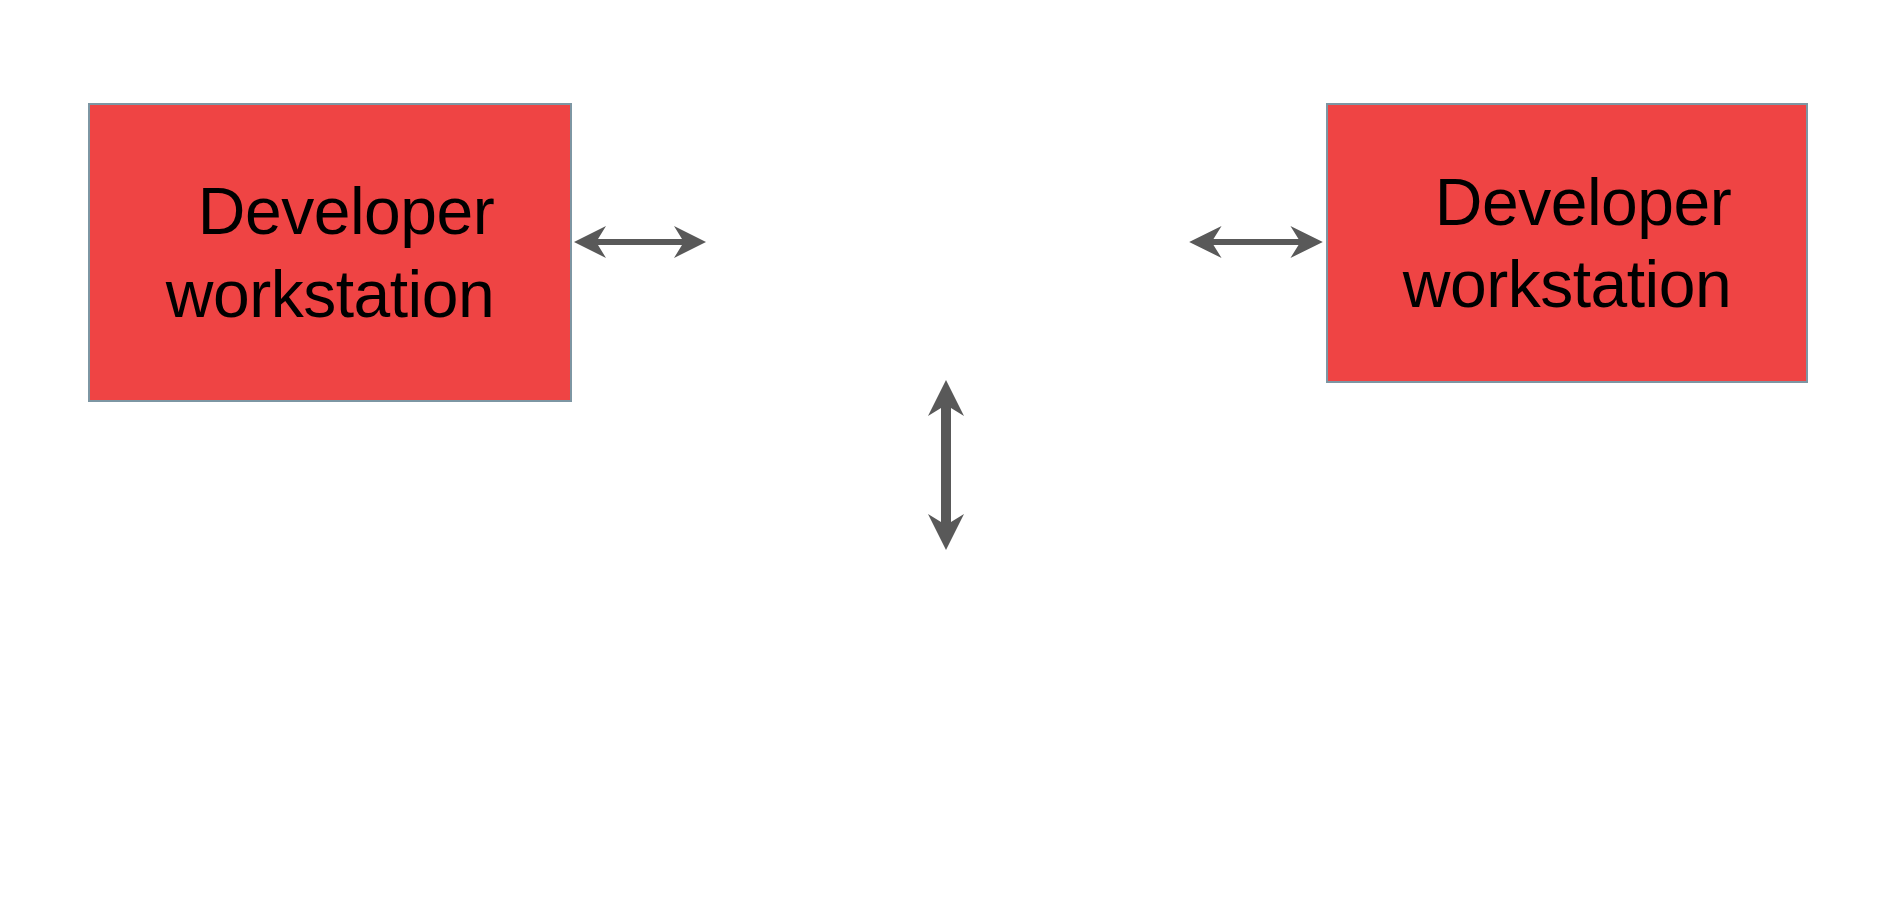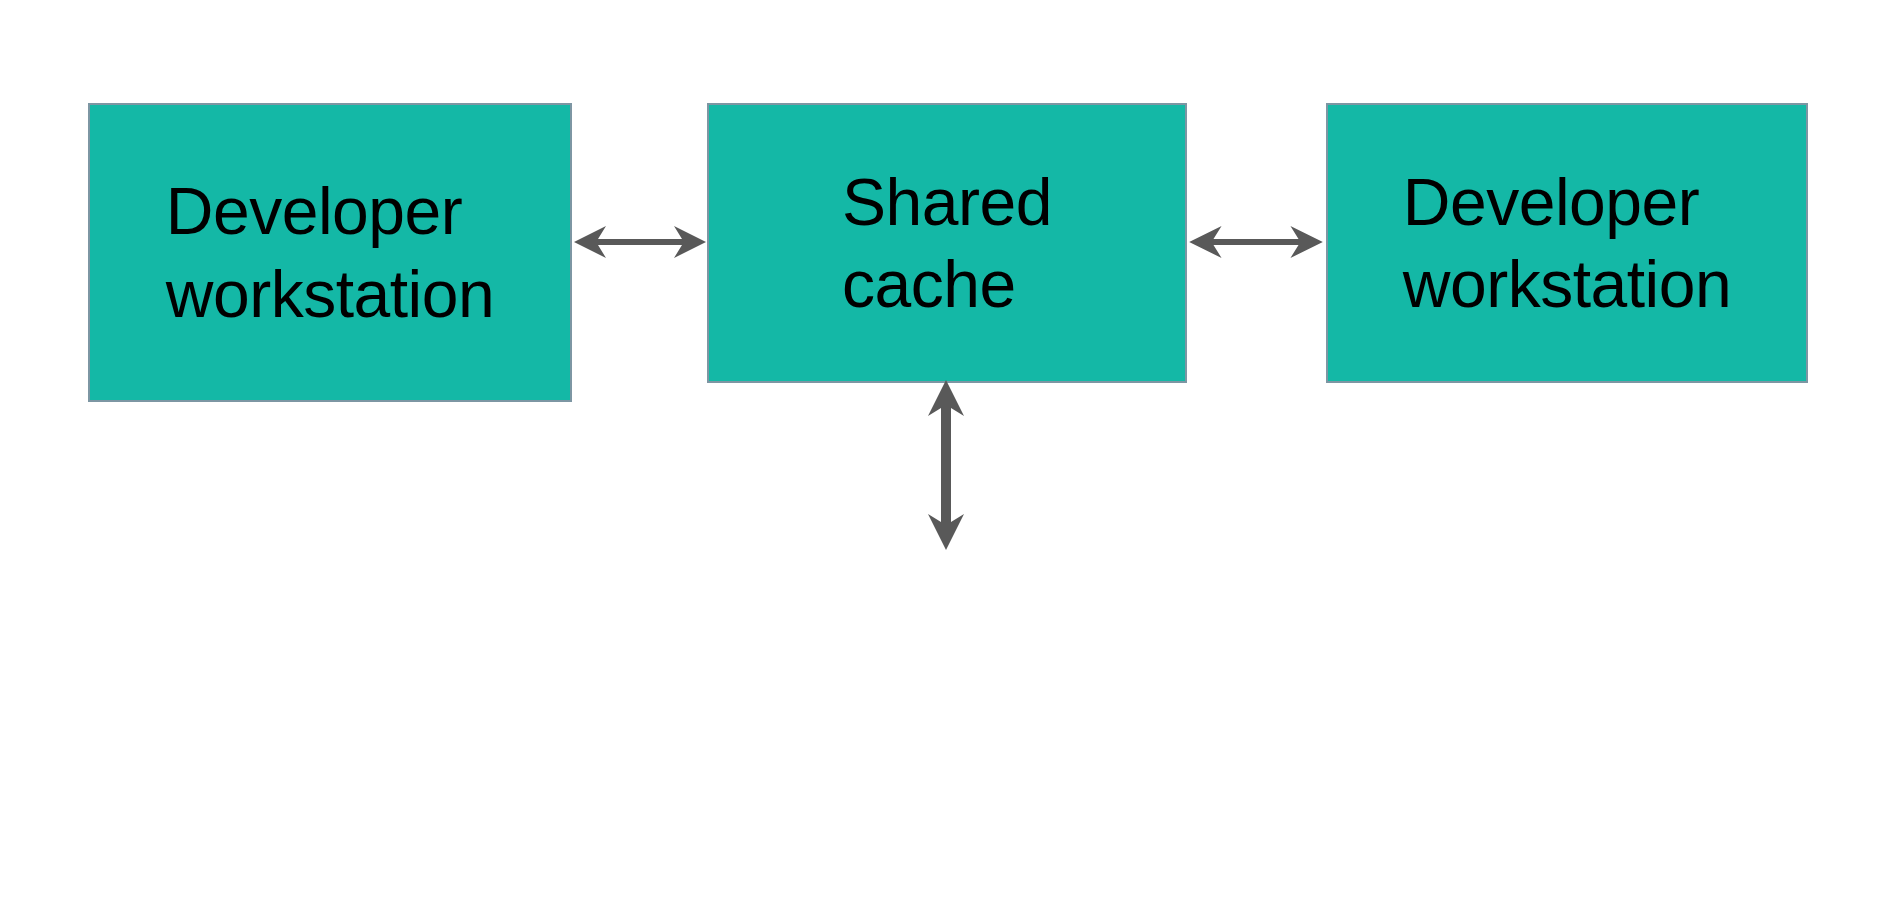--- a/index.html
+++ b/index.html
@@ -14,26 +14,26 @@
   #canvas {
     position: relative;
     width: 1900px;
     height: 922px;
     background: #ffffff;
     overflow: hidden;
   }
   .node {
     position: absolute;
     box-sizing: border-box;
-    background: #14b8a6;
+    background: #ef4444;
     border: 2px solid #7d96a3;
     display: flex;
     align-items: center;
     justify-content: center;
-    text-align: left;
+    text-align: right;
   }
   .node-label {
     font-family: "Liberation Sans", sans-serif;
     font-size: 66px;
     line-height: 1.25;
     color: #000000;
     font-weight: 400;
     letter-spacing: -0.5px;
     white-space: pre-line;
     padding: 0 6px;
@@ -57,24 +57,20 @@
 </head>
 <body>
 
 <div id="canvas">
 
   <div class="node" id="node-dev-left">
     <span class="node-label">Developer
 workstation</span>
   </div>
 
-  <div class="node" id="node-cache">
-    <span class="node-label">Shared
-cache</span>
-  </div>
 
   <div class="node" id="node-dev-right">
     <span class="node-label">Developer
 workstation</span>
   </div>
 
 
   <div class="edge" id="edge-left">
     <svg viewBox="0 0 160 72" preserveAspectRatio="none">
       <path d="M 14 36 L 46 20 L 38 33 L 122 33 L 114 20 L 146 36 L 114 52 L 122 39 L 38 39 L 46 52 Z" fill="#595959"></path>

